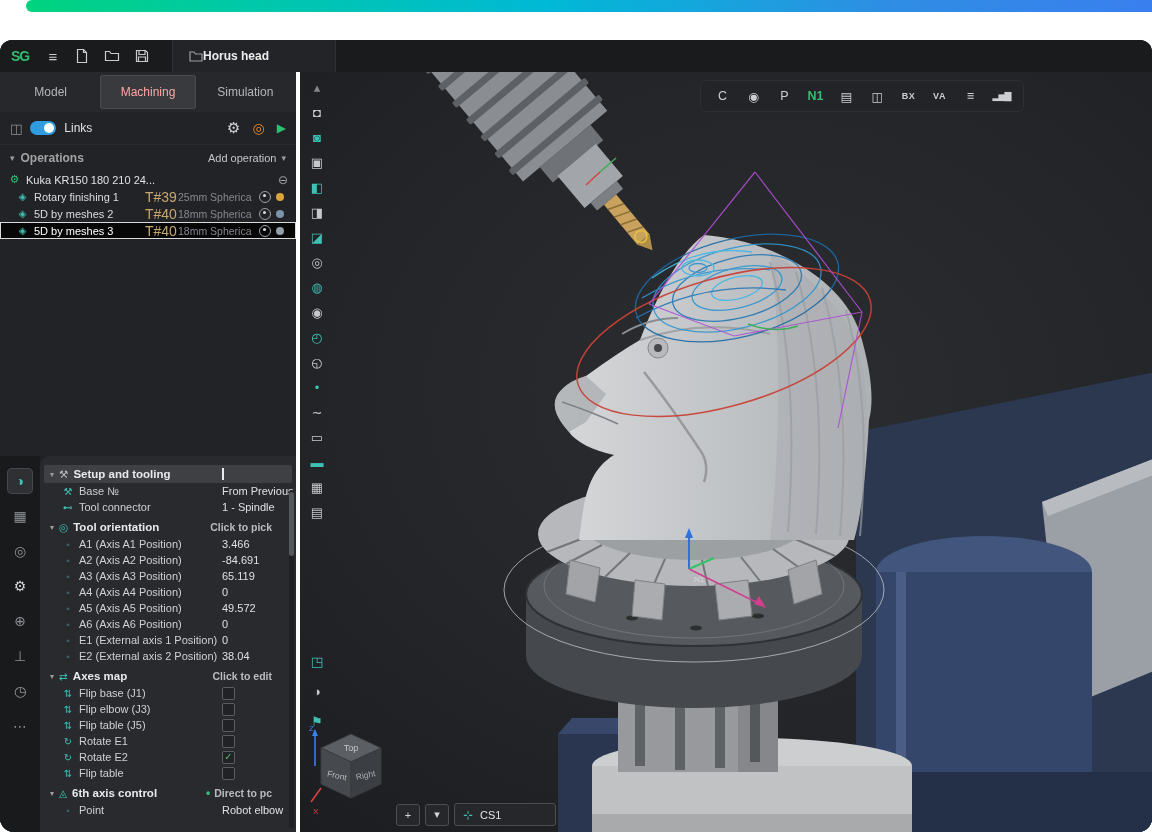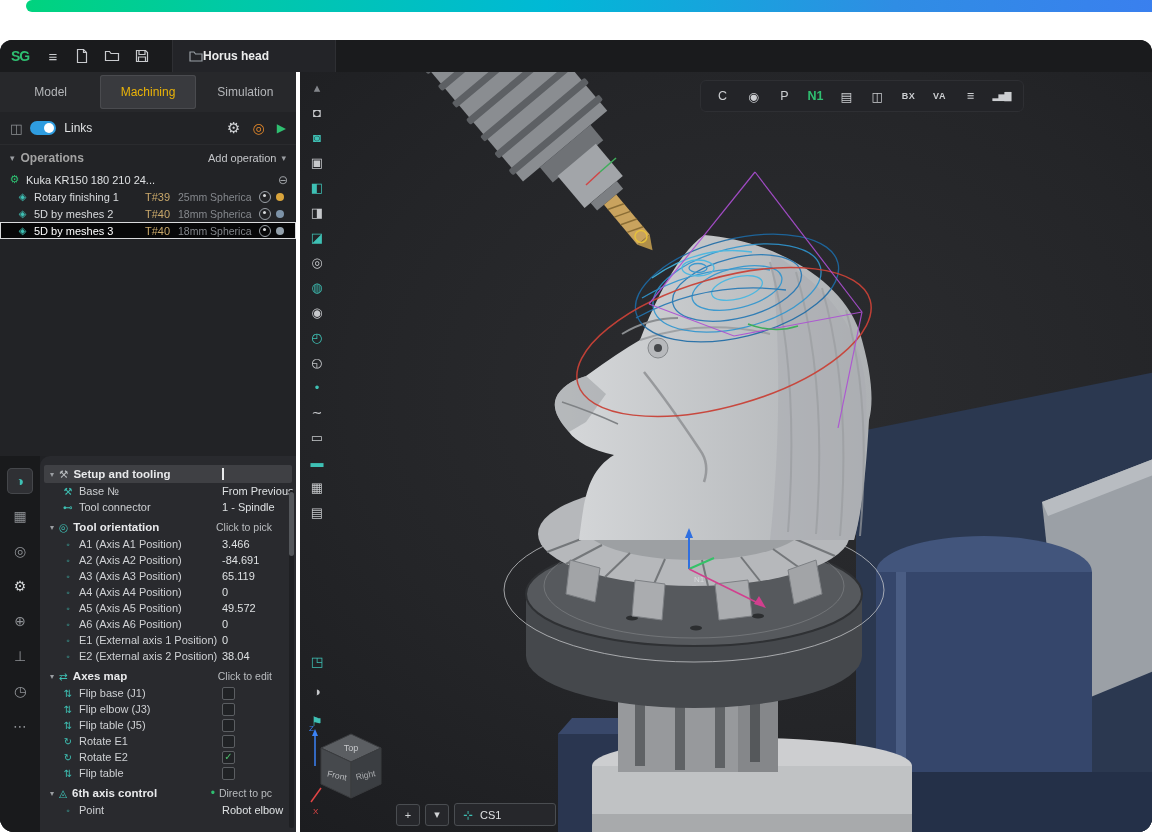--- a/index.html
+++ b/index.html
@@ -16,21 +16,21 @@
   .chrome-svg{width:16px;height:16px;display:block;}
   .doc-tab{margin-left:8px;height:100%;display:flex;align-items:center;gap:0;padding:0 16px;
     background:#232428;border-left:1px solid #2e2f33;border-right:1px solid #2e2f33;min-width:130px;}
   .doc-tab .t{font-size:12px;font-weight:bold;color:#eceded;}
   
   .main{flex:1;display:flex;min-height:0;}
   .leftcol{width:296px;flex:0 0 auto;display:flex;flex-direction:column;background:#202124;border-right:4px solid #ffffff;}
   .panel-top{height:384px;flex:0 0 auto;display:flex;flex-direction:column;background:#222326;}
   .tabs{height:34px;display:flex;background:#27282b;padding:3px;gap:2px;flex:0 0 auto;}
   .tab{flex:1;display:flex;align-items:center;justify-content:center;font-size:12px;color:#b4b6b9;border-radius:3px;cursor:pointer;}
-  .tab.active{background:#393a3e;color:#eab308;box-shadow:inset 0 0 0 1px #4a4b4f;}
+  .tab.active{background:#393a3e;color:#fca5a5;box-shadow:inset 0 0 0 1px #4a4b4f;}
   .links-row{height:32px;display:flex;align-items:center;gap:8px;padding:0 10px;border-bottom:1px solid #2a2b2e;flex:0 0 auto;}
   .links-ic{color:#8d9094;font-size:13px;}
   .toggle{width:26px;height:14px;border-radius:8px;background:var(--toggle-blue,#2f9de0);position:relative;cursor:pointer;}
   .toggle::after{content:"";position:absolute;right:2px;top:2px;width:10px;height:10px;border-radius:50%;background:#fff;}
   .links-label{font-size:12px;color:#dfe1e3;}
   .links-right{margin-left:auto;display:flex;align-items:center;gap:12px;}
   .ic-gear{color:#d3d5d8;font-size:15px;cursor:pointer;}
   .ic-target{color:var(--warn-orange,#e0862a);font-size:14px;cursor:pointer;}
   .ic-play{color:var(--accent-green,#2fbf71);font-size:12px;cursor:pointer;}
   .ops-header{height:26px;display:flex;align-items:center;padding:0 10px;gap:6px;flex:0 0 auto;}
@@ -38,21 +38,21 @@
   .ops-caret{color:#9b9ea2;font-size:9px;}
   .add-op{margin-left:auto;font-size:11px;color:#c3c5c8;display:flex;gap:5px;align-items:center;cursor:pointer;}
   .tree{flex:0 0 auto;}
   .trow{height:17px;display:flex;align-items:center;font-size:11px;padding:0 8px;gap:5px;cursor:pointer;}
   .robot-ic{color:var(--accent-green,#2fbf71);font-size:11px;width:13px;text-align:center;}
   .mname{color:#dfe1e3;}
   .minus{margin-left:auto;color:#9ea1a5;font-size:12px;}
   .op-row{padding-left:16px;}
   .op-ic{color:var(--accent-teal,#3ec0b4);font-size:10px;width:13px;text-align:center;}
   .op-name{width:106px;color:#d9dbde;white-space:nowrap;overflow:hidden;}
-  .op-tool{width:28px;color:var(--tool-tan,#c9a86a);font-size:11px;}
+  .op-tool{width:28px;color:var(--tool-tan,#c9a86a);font-size:14px;}
   .op-desc{flex:1;color:#85888d;font-size:10.5px;white-space:nowrap;overflow:hidden;}
   .radio{width:10px;height:10px;border:1px solid #9aa0a6;border-radius:50%;position:relative;flex:0 0 auto;cursor:pointer;}
   .radio::after{content:"";position:absolute;left:2.5px;top:2.5px;width:3px;height:3px;border-radius:50%;background:#d7d9db;}
   .dot{width:8px;height:8px;border-radius:50%;flex:0 0 auto;margin-right:4px;}
   .op-row.sel{background:#070708;outline:1px solid #d9dadc;outline-offset:-1px;}
   .op-row.sel .op-name{color:#fff;}
   .panel-rest{flex:1;}
   
   .bottom{flex:1;display:flex;min-height:0;}
   .rail{width:40px;flex:0 0 auto;background:#191a1c;display:flex;flex-direction:column;align-items:center;padding-top:12px;gap:9px;}
@@ -60,21 +60,21 @@
   .rail-item.sel{background:#2f3034;border-radius:5px;box-shadow:inset 0 0 0 1px #45474b;color:var(--accent-teal,#3ec0b4);}
   .rail-item.lite{color:#d5d7d9;}
   .setup{flex:1;background:#292a2e;border-top-left-radius:10px;position:relative;overflow:hidden;padding-top:6px;}
   .setup-title{font-size:13px;font-weight:bold;color:#f0f1f2;padding:4px 16px 8px;}
   .ssection{height:18px;margin:3px 4px 0;display:flex;align-items:center;gap:5px;padding:0 6px;font-size:11.5px;position:relative;cursor:pointer;}
   .ssection b{color:#e8e9eb;}
   .ssection.hl{background:#3f4044;border-radius:2px;}
   .caret{color:#9b9ea2;font-size:8px;}
   .sec-ic{font-size:10.5px;color:#b9bcbf;}
   .sec-ic.teal{color:var(--accent-teal,#3ec0b4);}
-  .saction{margin-left:auto;color:#b9bcbf;font-size:10.5px;padding-right:14px;}
+  .saction{margin-left:auto;color:#b9bcbf;font-size:10.5px;padding-right:14px;font-weight:bold;}
   .cursor-bar{position:absolute;left:178px;top:3px;width:1.5px;height:12px;background:#e9eaeb;}
   .srow{height:16px;display:flex;align-items:center;gap:5px;padding-left:22px;font-size:11px;position:relative;}
   .sic{width:12px;color:var(--accent-teal,#3ec0b4);font-size:10px;text-align:center;}
   .slabel{color:#ced0d3;}
   .sval{position:absolute;left:182px;color:#dde0e2;}
   .cbx{position:absolute;left:182px;width:11px;height:11px;background:#202225;border:1px solid #5b5e62;border-radius:2px;cursor:pointer;line-height:9px;text-align:center;}
   .cbx.checked::after{content:"✓";color:var(--check-green,#4cc06a);font-size:10px;}
   .sixth .saction::before{content:"•";color:var(--accent-green,#2fbf71);margin-right:4px;font-size:12px;}
   .sb-track{position:absolute;right:2px;top:34px;bottom:4px;width:5px;background:#1f2023;border-radius:3px;}
   .sb-thumb{position:absolute;right:2px;top:36px;width:5px;height:64px;background:#54575b;border-radius:3px;cursor:grab;}

